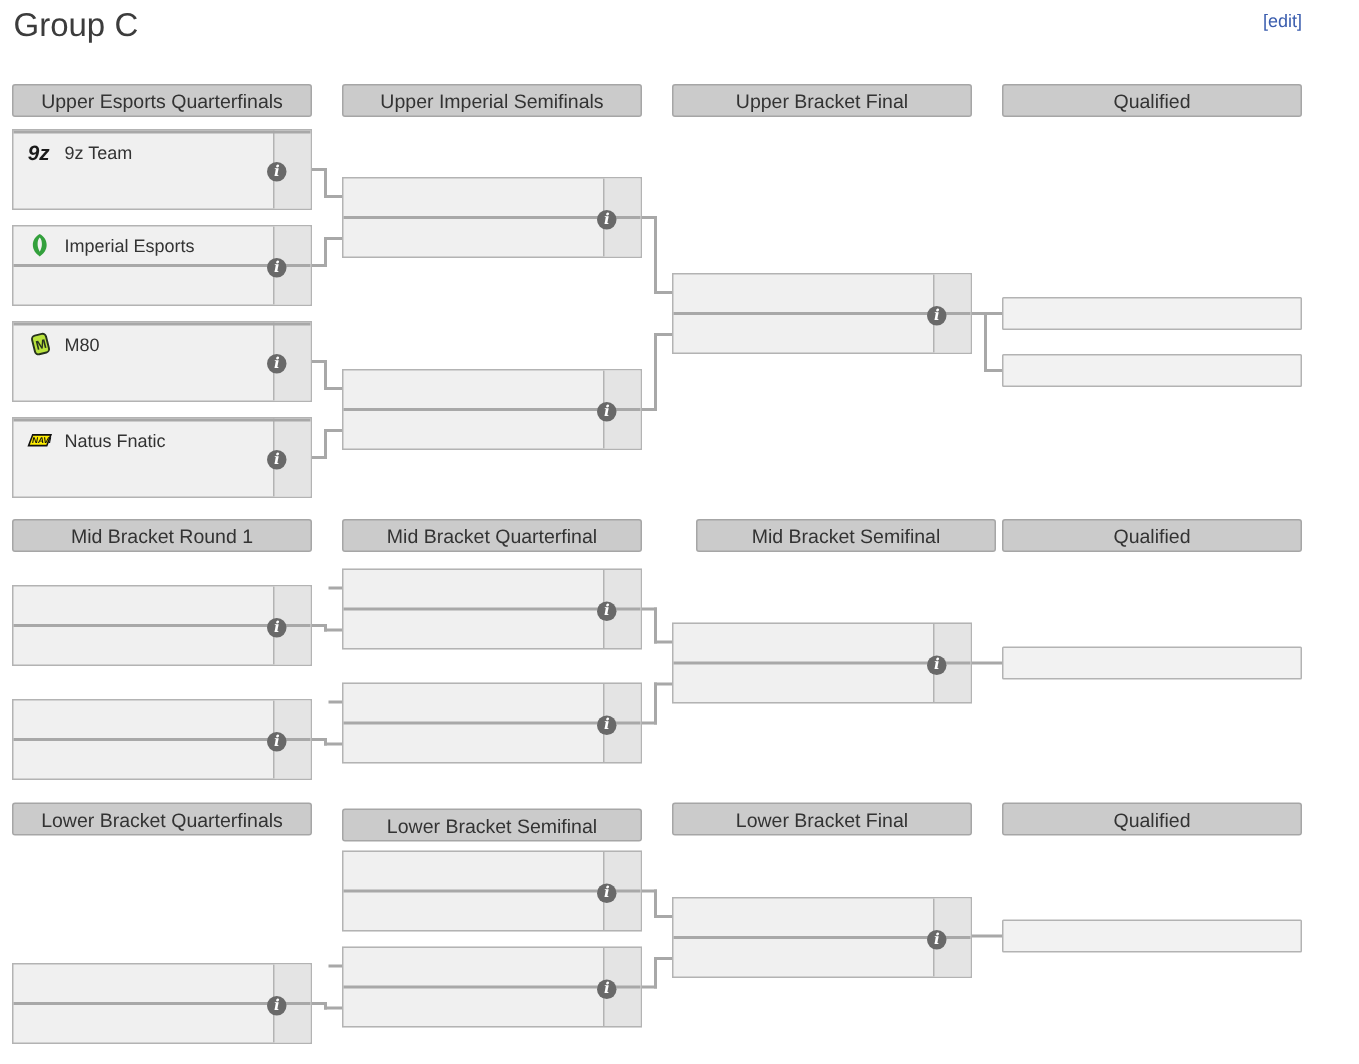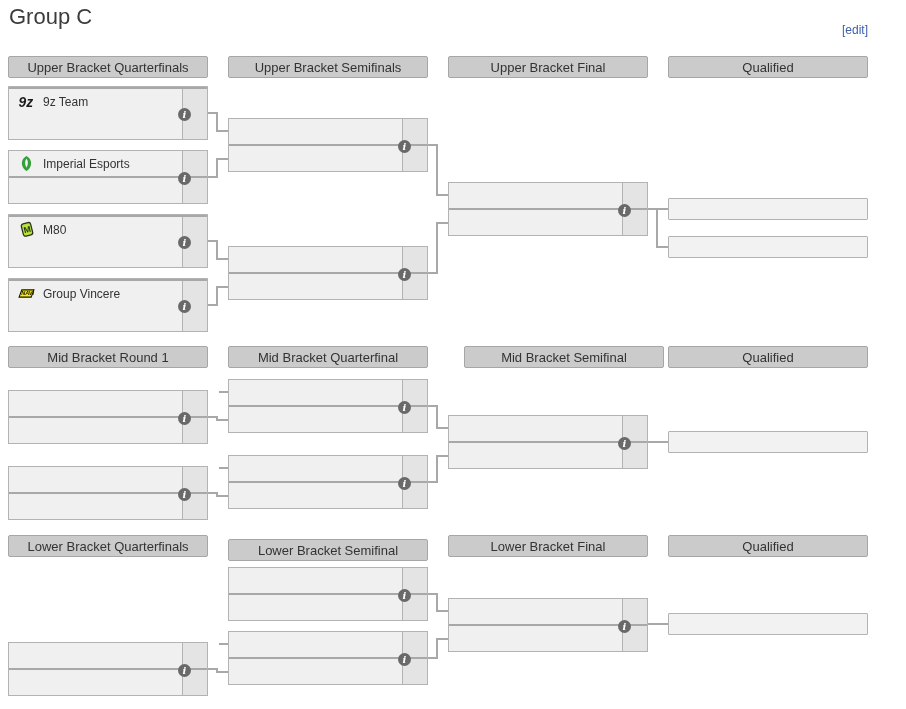--- a/index.html
+++ b/index.html
@@ -1,19 +1,19 @@
 <!DOCTYPE html>
 <html><head>
 <meta charset="utf-8">
 <style>
   html,body{margin:0;padding:0;background:#fff;}
   .page{position:relative;width:906px;height:709px;background:#fff;
         font-family:"Liberation Sans",sans-serif;overflow:hidden;}
   .title{position:absolute;left:9px;top:4px;font-size:22px;color:#3c3c3c;font-weight:400;}
-  .edit{position:absolute;right:38px;top:23px;font-size:12px;color:#3a5dae;cursor:pointer;}
+  .edit{position:absolute;right:38px;top:7px;font-size:12px;color:#3a5dae;cursor:pointer;}
   .hdr{position:absolute;width:200px;height:22px;box-sizing:border-box;background:#cbcbcb;
        border:1px solid #a6a6a6;border-radius:2px;display:flex;align-items:center;
        justify-content:center;font-size:13px;color:#333;}
   .match{position:absolute;width:200px;height:54px;box-sizing:border-box;background:#f0f0f0;
          border:1px solid #b3b3b3;}
   .row{height:25px;display:flex;align-items:center;overflow:hidden;}
   .mdiv{position:relative;z-index:2;height:2px;background:#a8a8a8;}
   .scorecol{position:absolute;top:0;right:0;width:24px;height:100%;background:#e4e4e4;
             border-left:1px solid #b3b3b3;z-index:1;}
   .info{position:absolute;left:169px;top:21px;width:13px;height:13px;border-radius:50%;
@@ -28,22 +28,22 @@
   .line{position:absolute;background:#a8a8a8;}
 </style>
 </head>
 <body>
 
 <div class="page">
 
   <div class="title">Group C</div>
   <div class="edit">[edit]</div>
 
-  <div class="hdr" style="left:8px;top:56px">Upper Bracket Quarterfinals</div>
-  <div class="hdr" style="left:228px;top:56px">Upper Bracket Semifinals</div>
+  <div class="hdr" style="left:8px;top:56px">Upper Esports Quarterfinals</div>
+  <div class="hdr" style="left:228px;top:56px">Upper Imperial Semifinals</div>
   <div class="hdr" style="left:448px;top:56px">Upper Bracket Final</div>
   <div class="hdr" style="left:668px;top:56px">Qualified</div>
 
   <div class="hdr" style="left:8px;top:346px">Mid Bracket Round 1</div>
   <div class="hdr" style="left:228px;top:346px">Mid Bracket Quarterfinal</div>
   <div class="hdr" style="left:464px;top:346px">Mid Bracket Semifinal</div>
   <div class="hdr" style="left:668px;top:346px">Qualified</div>
 
   <div class="hdr" style="left:8px;top:535px">Lower Bracket Quarterfinals</div>
   <div class="hdr" style="left:228px;top:539px">Lower Bracket Semifinal</div>
@@ -104,21 +104,21 @@
   <div class="match" style="left:8px;top:278px">
     <div class="scorecol"></div>
     <div class="mdiv"></div>
     <div class="row">
       <span class="logo">
         <svg viewBox="0 0 16 16">
             <polygon points="3.6,4.6 15,4.6 12.4,11.4 1,11.4" fill="#ffee00" stroke="#111" stroke-width="1"></polygon>
             <text x="3.1" y="9.8" font-size="5.2" font-weight="bold" font-style="italic" fill="#111">NAVI</text>
           </svg>
       </span>
-      <span class="tname">Group Vincere</span>
+      <span class="tname">Natus Fnatic</span>
     </div>
     <div class="info">
         <span>i</span>
       </div>
   </div>
 
   <div class="match" style="left:228px;top:118px">
     <div class="scorecol"></div>
     <div class="row"></div>
     <div class="mdiv"></div>

